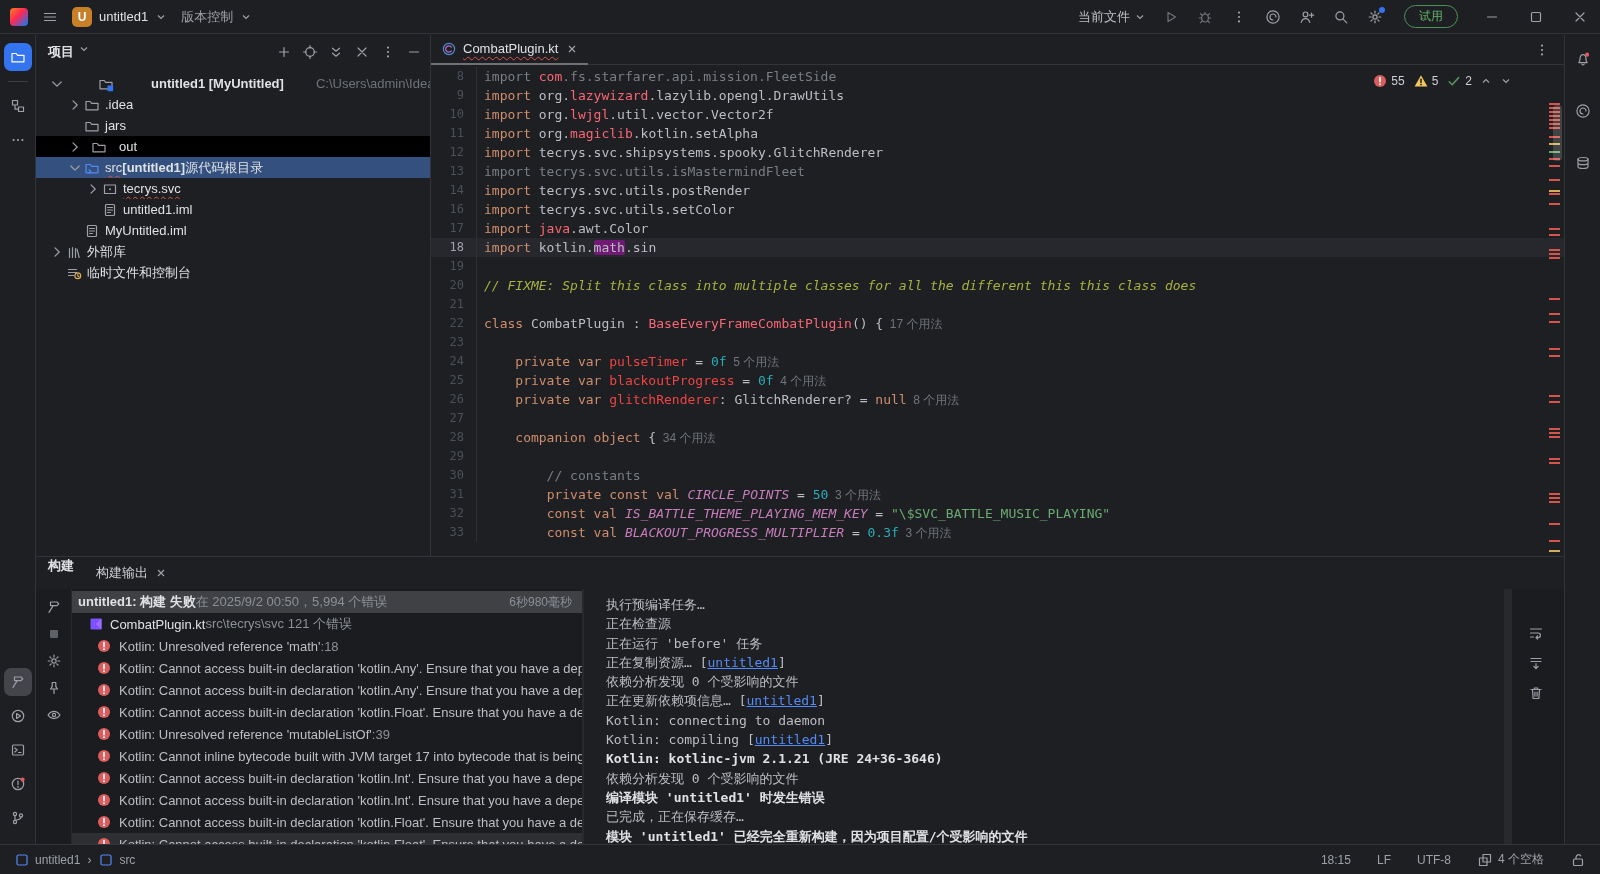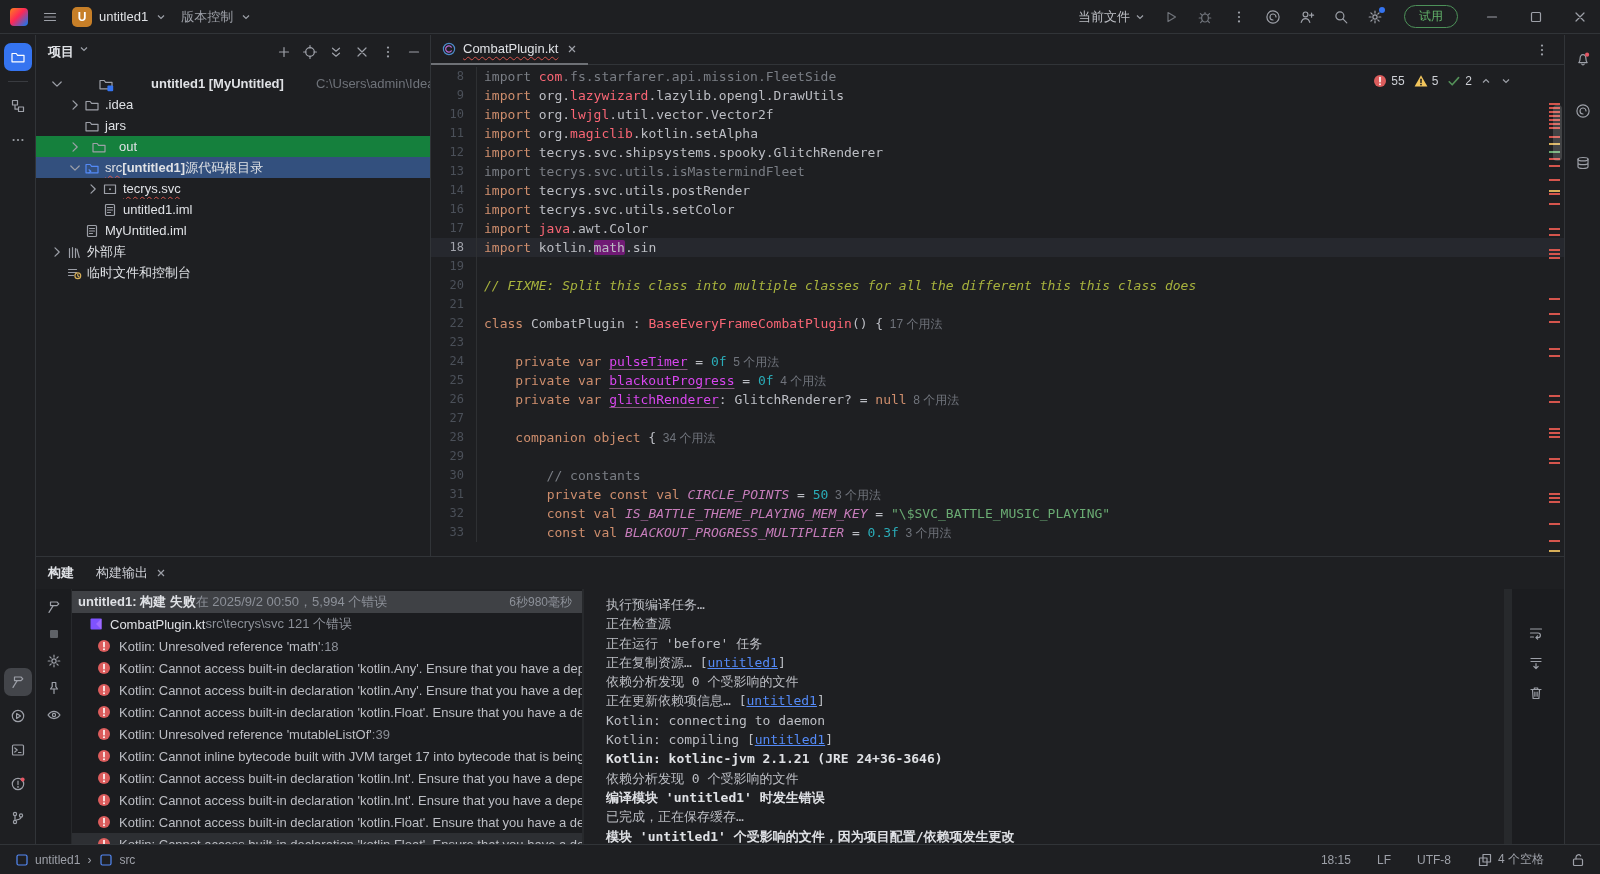--- a/index.html
+++ b/index.html
@@ -40,21 +40,21 @@
   
   #project-panel{position:absolute;left:36px;top:35px;width:394px;height:521px;background:#1e1f22;overflow:hidden;}
   .pp-header{height:34px;display:flex;align-items:center;padding:0 8px 0 12px;}
   .pp-title{font-weight:bold;color:#dfe1e5;display:flex;align-items:flex-start;gap:4px;}
   .pp-actions{margin-left:auto;display:flex;align-items:center;gap:10px;color:#9da0a8;}
   .tree{padding-top:4px;}
   .tree-row{height:21px;display:flex;align-items:center;white-space:nowrap;overflow:hidden;font-size:13px;}
   .tree-row .chev{width:17px;display:flex;justify-content:center;color:#9da0a8;flex:none;}
   .tree-row .ticon{width:18px;display:flex;justify-content:center;margin-right:4px;flex:none;}
   .tree-row.sel{background:#33507e;}
-  .tree-row.outhl{background:#15803d;gap:7px;}
+  .tree-row.outhl{background:#000000;gap:7px;}
   .ts-b{color:#dfe1e5;font-weight:bold;}
   .ts-t{color:#dfe1e5;}
   .ts-g{color:#6f737a;}
   .ts-sq{color:#dfe1e5;text-decoration:underline wavy #d5554d;text-underline-offset:3px;text-decoration-thickness:1px;}
 
   
   #editor{position:absolute;left:430px;top:35px;width:1134px;height:521px;background:#1e1f22;border-left:1px solid #313438;overflow:hidden;}
   .tabbar{height:30px;display:flex;align-items:center;border-bottom:1px solid #313438;position:relative;}
   .etab{display:flex;align-items:center;gap:6px;padding:0 10px;height:30px;border-bottom:2px solid #6e7176;color:#dfe1e5;}
   .etab .fname{text-decoration:underline wavy #d5554d;text-underline-offset:3px;text-decoration-thickness:1px;}
@@ -68,40 +68,40 @@
   .crow.cur .ln{color:#a1a3ab;}
   .ct{border-left:1px solid #2e3033;padding-left:7px;flex:1;}
   .tk-k{color:#cf8e6d;}
   .tk-d{color:#bcbec4;}
   .tk-e{color:#fa6675;}
   .tk-g{color:#7a7e85;}
   .tk-c{color:#7a7e85;}
   .tk-f{color:#a8b33d;font-style:italic;}
   .tk-s{color:#6aab73;}
   .tk-n{color:#2aacb8;}
-  .tk-p{color:#d946ef;text-decoration:underline;text-decoration-color:#c77dbb99;text-underline-offset:3px;}
+  .tk-p{color:#ef4444;text-decoration-color:#c77dbb99;text-underline-offset:3px;}
   .tk-pc{color:#c77dbb;font-style:italic;}
   .tk-i{color:#70747c;font-size:12px;font-family:"Liberation Sans",sans-serif;}
   .tk-hl{color:#bcbec4;background:#701a75;border-radius:2px;}
   #inspections{position:absolute;right:52px;top:38px;display:flex;align-items:center;gap:8px;
       font-family:"Liberation Sans",sans-serif;font-size:12px;color:#ced0d6;z-index:5;text-align:center;}
   .insp-item{display:flex;align-items:center;gap:3px;}
   #error-stripe{position:absolute;right:0;top:32px;bottom:0;width:18px;}
   .stripe-mark{position:absolute;left:3px;width:11px;height:2px;background:#d5554d;}
   .stripe-mark.y{background:#d6ae58;}
   .stripe-mark.gr{background:#6aab73;}
   #scroll-thumb{position:absolute;right:2px;top:70px;width:9px;height:56px;background:rgba(255,255,255,.16);border-radius:4px;}
 
   
   #stripe-right{position:absolute;left:1564px;top:35px;width:36px;height:809px;background:#1e1f22;
      border-left:1px solid #313438;display:flex;flex-direction:column;align-items:center;padding-top:10px;gap:18px;}
 
   
   #build-panel{position:absolute;left:36px;top:556px;width:1528px;height:288px;background:#1b1c1f;border-top:1px solid #313438;}
-  .bp-tabs{height:32px;display:flex;align-items:center;gap:22px;padding-left:12px;background:#1e1f22;}
+  .bp-tabs{height:32px;display:flex;gap:22px;padding-left:12px;background:#1e1f22;}
   .bp-title{font-weight:bold;color:#dfe1e5;}
   .bp-tab{display:flex;align-items:center;gap:7px;color:#ced0d6;height:32px;}
   .bp-tab .close{color:#9da0a8;}
   #bp-toolbar{position:absolute;left:0;top:32px;bottom:0;width:36px;display:flex;flex-direction:column;align-items:center;padding-top:10px;gap:11px;border-right:1px solid #27292c;}
   #bp-tree{position:absolute;left:36px;top:32px;bottom:0;width:510px;overflow:hidden;background:#1b1c1f;padding-top:2px;}
   .bt-row{height:22px;display:flex;align-items:center;white-space:nowrap;overflow:hidden;padding-left:6px;}
   .bt-row.selrow{background:#3f4145;}
   .bt-row.hlrow{background:#2d2f33;}
   .bt-bold{color:#dfe1e5;font-weight:bold;}
   .bt-dim{color:#8c9098;text-align:center;}
@@ -830,21 +830,21 @@
         <div class="con-line"><span class="cl-t">正在运行 'before' 任务</span></div>
         <div class="con-line"><span class="cl-t">正在复制资源… [</span><span class="cl-lnk">untitled1</span><span class="cl-t">]</span></div>
         <div class="con-line"><span class="cl-t">依赖分析发现 0 个受影响的文件</span></div>
         <div class="con-line"><span class="cl-t">正在更新依赖项信息… [</span><span class="cl-lnk">untitled1</span><span class="cl-t">]</span></div>
         <div class="con-line"><span class="cl-t">Kotlin: connecting to daemon</span></div>
         <div class="con-line"><span class="cl-t">Kotlin: compiling [</span><span class="cl-lnk">untitled1</span><span class="cl-t">]</span></div>
         <div class="con-line"><span class="cl-b">Kotlin: kotlinc-jvm 2.1.21 (JRE 24+36-3646)</span></div>
         <div class="con-line"><span class="cl-t">依赖分析发现 0 个受影响的文件</span></div>
         <div class="con-line"><span class="cl-b">编译模块 'untitled1' 时发生错误</span></div>
         <div class="con-line"><span class="cl-t">已完成，正在保存缓存…</span></div>
-        <div class="con-line"><span class="cl-b">模块 'untitled1' 个受影响的文件，因为项目配置/依赖项发生更改</span></div>
+        <div class="con-line"><span class="cl-b">模块 'untitled1' 已经完全重新构建，因为项目配置/个受影响的文件</span></div>
       </div>
     <div id="con-scrollbar"></div>
     <div id="con-toolbar">
       <span class="icon">
           <svg viewBox="0 0 16 16" width="16" height="16" fill="none" stroke="currentColor" stroke-width="1.2" stroke-linecap="round" stroke-linejoin="round">
             <path d="M2.5 4h11M2.5 8h7.6a2.3 2.3 0 0 1 0 4.6H8.3M2.5 12h3"></path>
             <path d="M9.6 10.8l-1.6 1.8 1.6 1.6"></path>
           </svg>
         </span>
       <span class="icon">

